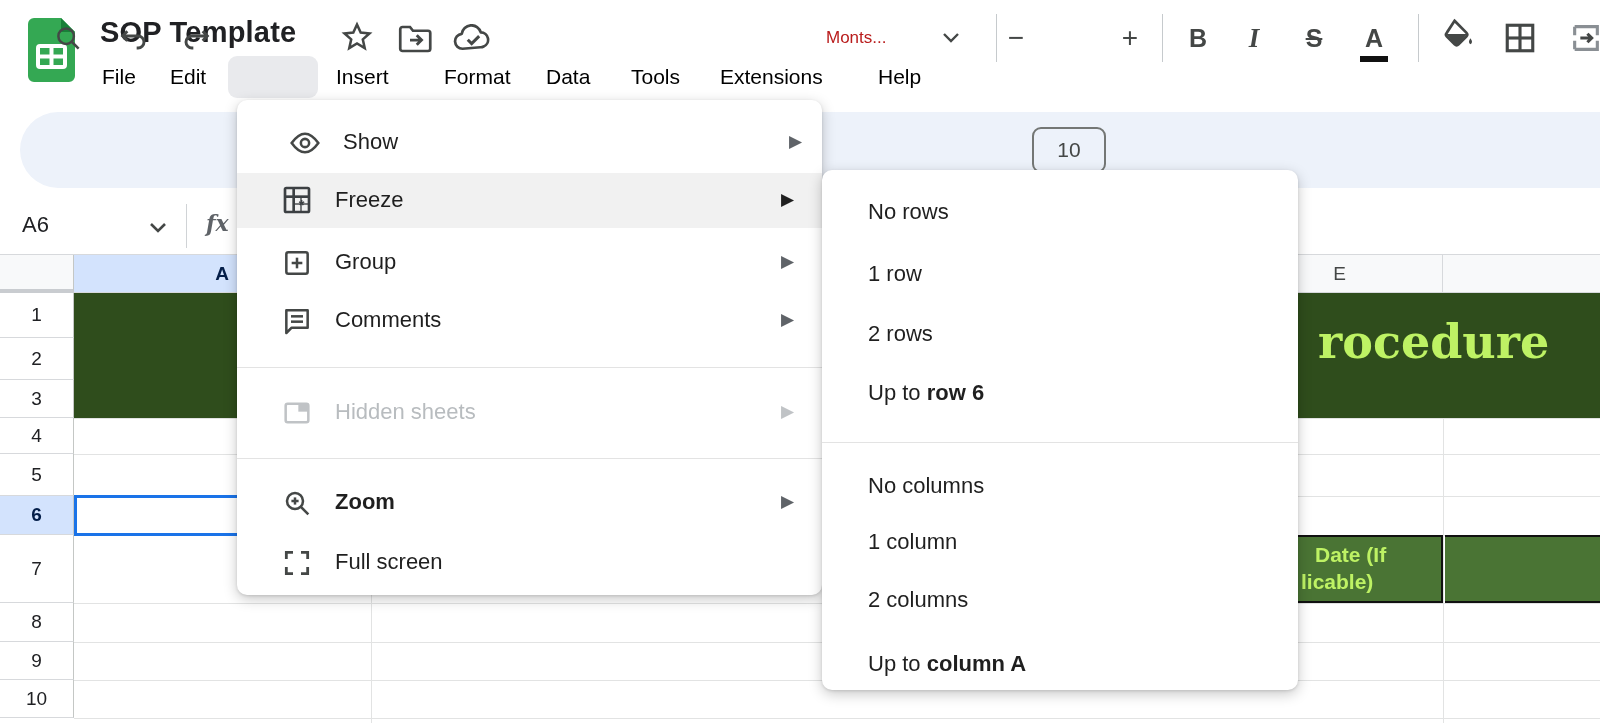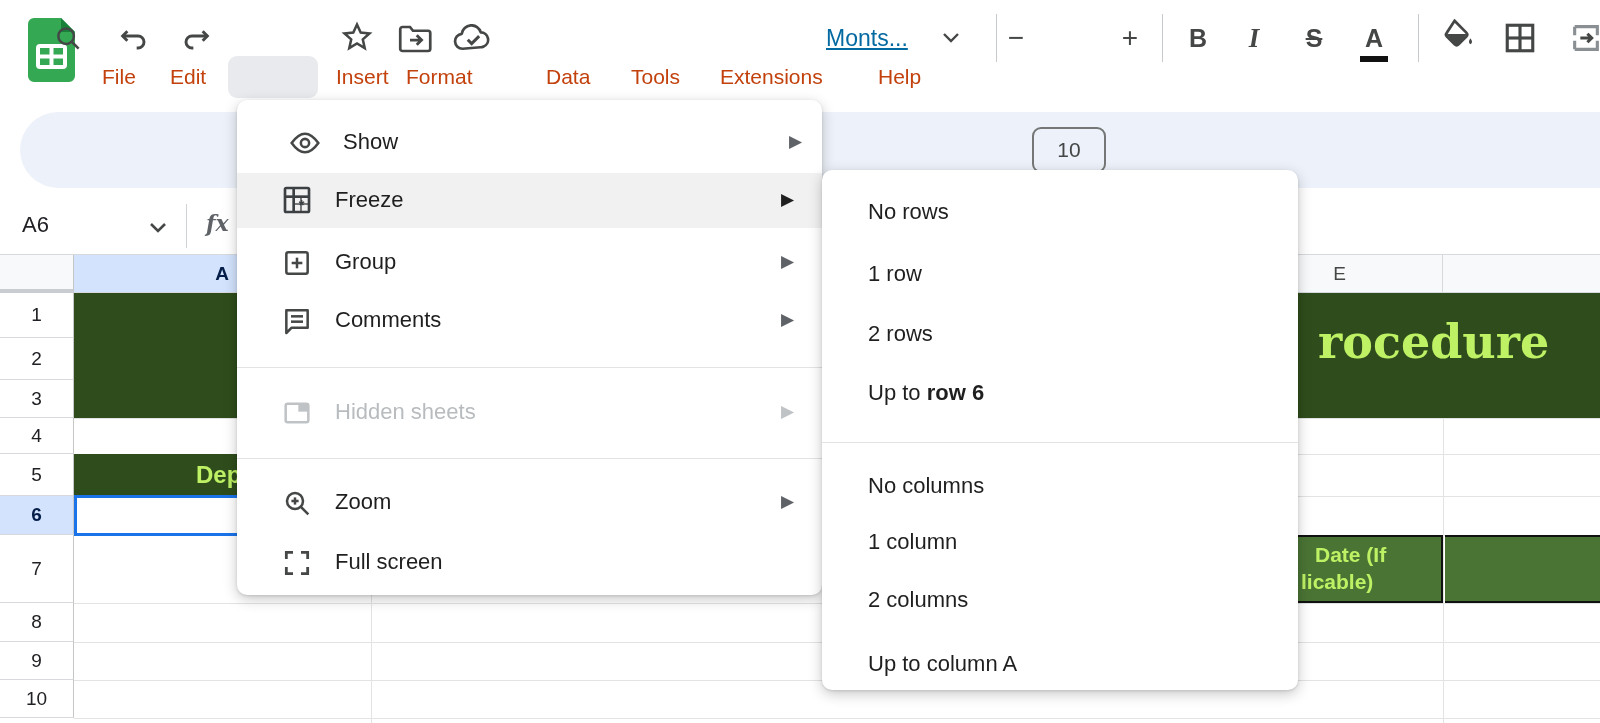--- a/index.html
+++ b/index.html
@@ -4,28 +4,28 @@
 <style>
   * { margin:0; padding:0; box-sizing:border-box; }
   html,body { width:1600px; height:723px; overflow:hidden; background:#fff;
     font-family:"Liberation Sans","DejaVu Sans",sans-serif; color:#202124; }
   .abs { position:absolute; }
   #stage { position:relative; width:1600px; height:723px; }
 
   
   .doc-title { left:100px; top:16px; font-size:29px; font-weight:600; letter-spacing:.2px; }
   .title-icon { color:#444746; }
-  .menubar-item { top:58px; height:38px; line-height:38px; font-size:21px; color:#c2410c; padding:0 6px; cursor:default; }
+  .menubar-item { top:58px; height:38px; line-height:38px; font-size:21px; color:#000000; padding:0 6px; cursor:default; }
   .menubar-pill { left:228px; top:56px; width:90px; height:42px; background:#e9eaed; border-radius:9px; }
 
   
   .toolbar { left:20px; top:112px; width:1620px; height:76px; background:#edf2fa; border-radius:38px; }
   .tb-ic { position:absolute; top:0; height:76px; display:flex; align-items:center; justify-content:center; color:#444746; }
   .tb-divider { position:absolute; top:14px; width:1px; height:48px; background:#c6cacd; }
-  .fontname { font-size:23px; color:#0369a1;text-decoration:underline; }
+  .fontname { font-size:17px; color:#b91c1c; }
   .sizebox { position:absolute; left:1032px; top:15px; width:74px; height:46px; border:2px solid #747775; border-radius:9px; font-size:21px; color:#444746; display:flex; align-items:center; justify-content:center; }
   .bi { font-size:25px; font-weight:bold; }
   .underbar { position:absolute; left:0; right:0; bottom:-9px; height:6px; }
 
   
   .namebox-text { left:22px; top:212px; font-size:22px; }
   .fx { font-family:"DejaVu Serif","Liberation Serif",serif; font-style:italic; font-weight:bold; color:#5f6368; font-size:22px; }
 
   
   .sheet-line { background:#e2e3e3; }
@@ -49,39 +49,40 @@
 <div id="stage">
 
   <svg class="abs" style="left:28px; top:18px;" width="47" height="64" viewBox="0 0 47 64">
     <path d="M4 0 H33 L47 14 V58 a6 6 0 0 1 -6 6 H6 a6 6 0 0 1 -6 -6 V6 a6 6 0 0 1 6 -6 Z" fill="#34a853" transform="translate(0,0)"></path>
     <path d="M33 0 L47 14 H33 Z" fill="#188038"></path>
     <rect x="10" y="28" width="27" height="21" rx="2" fill="none" stroke="#fff" stroke-width="4"></rect>
     <line x1="10" y1="38.5" x2="37" y2="38.5" stroke="#fff" stroke-width="4"></line>
     <line x1="23.5" y1="28" x2="23.5" y2="49" stroke="#fff" stroke-width="4"></line>
   </svg>
 
+  <div class="abs doc-title">SOP Template</div>
 
   <svg class="abs title-icon" style="left:340px; top:20px;" width="34" height="34" viewBox="0 0 24 24" fill="none" stroke="#444746" stroke-width="1.8">
     <path d="M12 3.2 l2.6 5.7 6.2.6 -4.7 4.2 1.35 6.1 L12 16.6 6.55 19.8 7.9 13.7 3.2 9.5 l6.2-.6 Z"></path>
   </svg>
   <svg class="abs title-icon" style="left:398px; top:24px;" width="36" height="30" viewBox="0 0 24 20" fill="none" stroke="#444746" stroke-width="1.8">
     <path d="M1.5 3.5 a1.5 1.5 0 0 1 1.5 -1.5 h5 l2 2.5 h10 a1.5 1.5 0 0 1 1.5 1.5 v10.5 a1.5 1.5 0 0 1 -1.5 1.5 h-17 a1.5 1.5 0 0 1 -1.5 -1.5 Z"></path>
     <path d="M8 10.7 h7 M12.5 7.5 l3.2 3.2 -3.2 3.2" stroke-width="1.9"></path>
   </svg>
   <svg class="abs title-icon" style="left:452px; top:24px;" width="42" height="30" viewBox="0 0 28 20" fill="none" stroke="#444746" stroke-width="1.8">
     <path d="M7 16.5 a5 5 0 0 1 -.5 -9.97 A6.5 6.5 0 0 1 19.2 5.6 a4.9 4.9 0 0 1 1.9 9.4 q-.9.5 -2.1.5 Z" stroke-linejoin="round"></path>
     <path d="M10.5 10.5 l2.6 2.6 5 -5" stroke-width="2"></path>
   </svg>
 
   <div class="abs menubar-pill"></div>
   <div class="abs menubar-item" style="left:96px;">File</div>
   <div class="abs menubar-item" style="left:164px;">Edit</div>
   <div class="abs menubar-item" style="left:238px;margin-top:44px;">View</div>
   <div class="abs menubar-item" style="left:330px;">Insert</div>
-  <div class="abs menubar-item" style="left:400px;">Format</div>
+  <div class="abs menubar-item" style="left:438px;">Format</div>
   <div class="abs menubar-item" style="left:540px;">Data</div>
   <div class="abs menubar-item" style="left:625px;">Tools</div>
   <div class="abs menubar-item" style="left:714px;">Extensions</div>
   <div class="abs menubar-item" style="left:872px;">Help</div>
 
   <div class="abs toolbar"></div>
 
   <div class="tb-ic" style="left:48px; width:40px;">
     <svg width="30" height="30" viewBox="0 0 24 24" fill="none" stroke="#444746" stroke-width="2">
         <circle cx="10.5" cy="10.5" r="6.2"></circle>
@@ -209,23 +210,20 @@
   <div class="abs sheet-line" style="left:74px; top:642px; width:1526px; height:1px;"></div>
   <div class="abs sheet-line" style="left:74px; top:680px; width:1526px; height:1px;"></div>
   <div class="abs sheet-line" style="left:74px; top:718px; width:1526px; height:1px;"></div>
   <div class="abs sheet-line" style="left:371px; top:418px; width:1px; height:305px;"></div>
   <div class="abs sheet-line" style="left:1443px; top:418px; width:1px; height:305px;"></div>
 
   <div class="abs" style="left:74px; top:293px; width:1526px; height:125px; background:#2f4d1c; overflow:hidden;">
     <span class="greencell-text" style="position:absolute; left:1244px; top:22px; font-family:'DejaVu Serif','Liberation Serif',serif; font-size:46px; font-weight:bold;">rocedure</span>
   </div>
 
-  <div class="abs" style="left:74px; top:454px; width:297px; height:42px; background:#2f4d1c; overflow:hidden;">
-    <span class="greencell-text" style="position:absolute; left:122px; top:7px; font-size:24px;">Dep</span>
-  </div>
 
   <div class="abs" style="left:74px; top:495px; width:297px; height:41px; background:#fff; border:3px solid #1a73e8;"></div>
 
 
   <div class="abs" style="left:1237px; top:535px; width:206px; height:68px; background:#4a7434; border-top:2px solid #111; border-bottom:2px solid #111; border-right:2px solid #111; overflow:hidden;">
     <span class="greencell-text" style="position:absolute; left:78px; top:6px; font-size:21px;">Date (If</span>
     <span class="greencell-text" style="position:absolute; left:64px; top:33px; font-size:21px;">licable)</span>
   </div>
 
   <div class="abs" style="left:1445px; top:535px; width:155px; height:68px; background:#4a7434; border-top:2px solid #111; border-bottom:2px solid #111;"></div>
@@ -282,21 +280,21 @@
       <svg class="micon" style="top:9px;" viewBox="0 0 24 24" fill="none" stroke="#c0c3c6" stroke-width="1.9">
           <rect x="3.5" y="5" width="17" height="14" rx="1.5"></rect>
           <path d="M13 5 h7.5 v6 h-7.5 Z" fill="#c0c3c6" stroke="none"></path>
         </svg>
       <span class="abs menu-item-label disabled" style="left:98px; top:11px;">Hidden sheets</span>
       <span class="mi-arrow" style="top:13px; color:#c0c3c6;">▶</span>
     </div>
 
     <div class="menu-divider" style="top:358px;"></div>
 
-    <div class="abs" style="left:0; top:378px; width:585px; height:50px;">
+    <div class="abs" style="left:0; top:378px; width:585px; height:50px;font-weight:bold;">
       <svg class="micon" style="top:9px;" viewBox="0 0 24 24" fill="none" stroke="#444746" stroke-width="1.9">
           <circle cx="10.5" cy="10.5" r="6"></circle>
           <line x1="15" y1="15" x2="20.5" y2="20.5"></line>
           <line x1="10.5" y1="7.8" x2="10.5" y2="13.2"></line>
           <line x1="7.8" y1="10.5" x2="13.2" y2="10.5"></line>
         </svg>
       <span class="abs menu-item-label" style="left:98px; top:11px;">Zoom</span>
       <span class="mi-arrow" style="top:13px;">▶</span>
     </div>
 
@@ -315,17 +313,17 @@
     <div class="sub-item" style="top:210px;">
       <span>Up to </span><span style="font-weight:bold;">row 6</span>
     </div>
 
     <div class="menu-divider" style="top:272px;"></div>
 
     <div class="sub-item" style="top:303px;">No columns</div>
     <div class="sub-item" style="top:359px;">1 column</div>
     <div class="sub-item" style="top:417px;">2 columns</div>
     <div class="sub-item" style="top:481px;">
-      <span>Up to </span><span style="font-weight:normal;">column A</span>
+      <span>Up to </span><span style="font-weight:bold;">column A</span>
     </div>
   </div>
 
 </div>
 
 </body></html>

